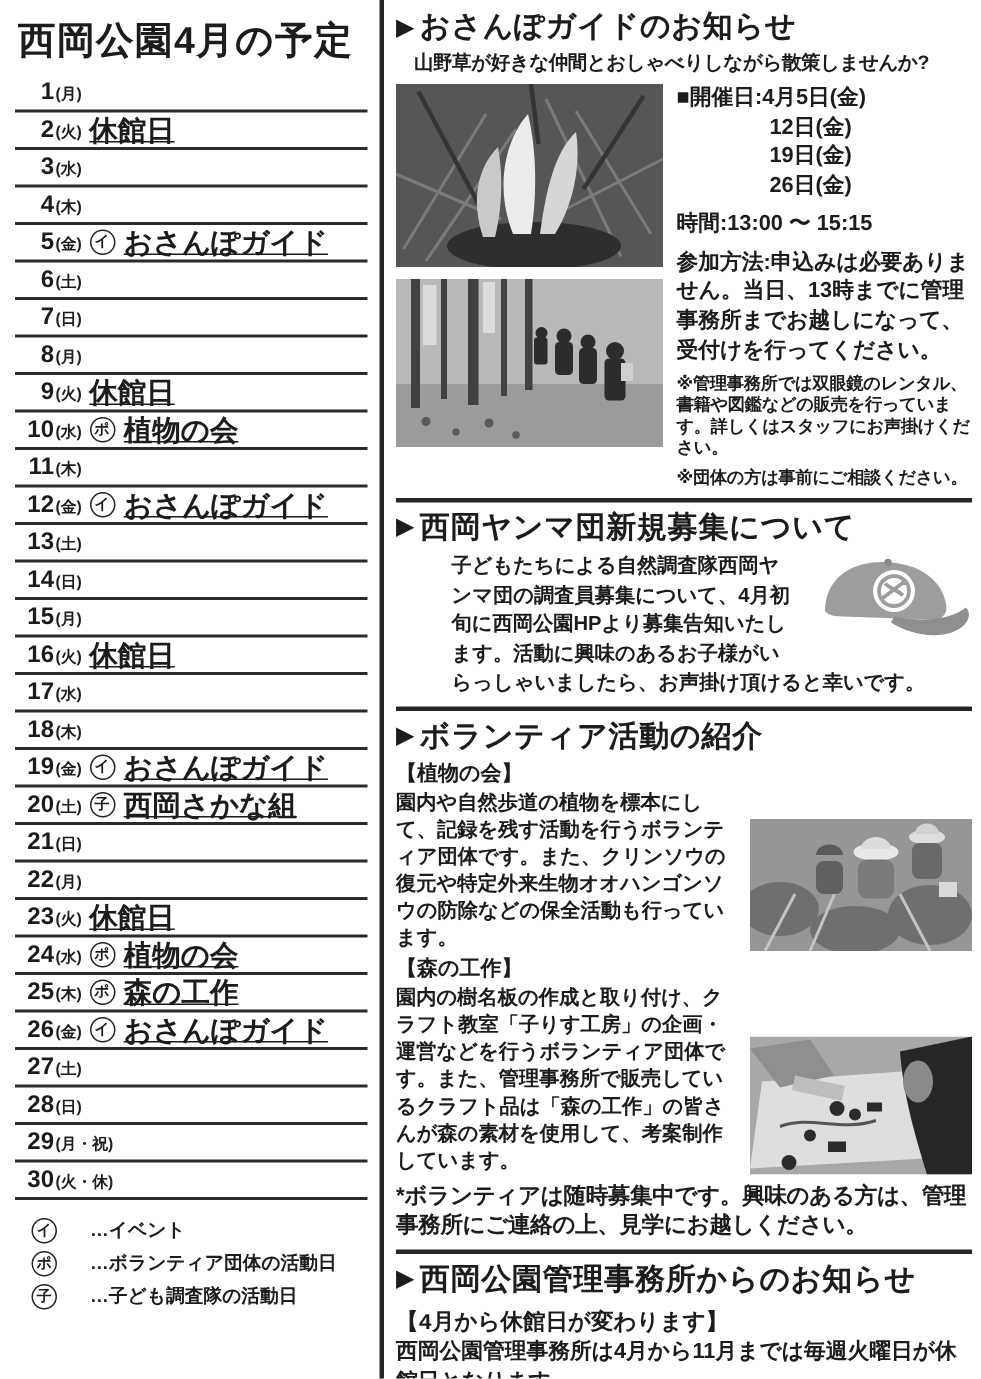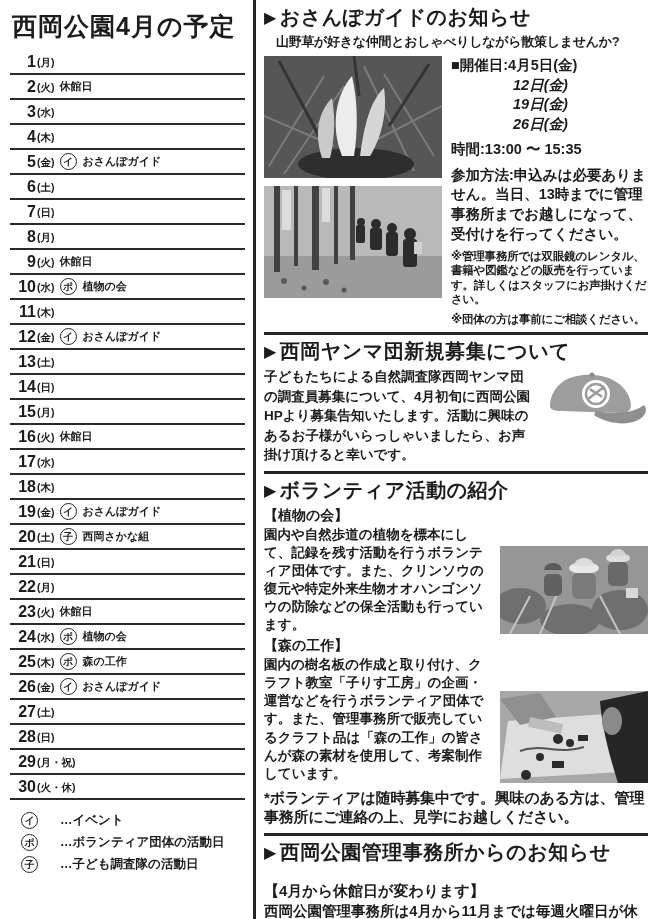--- a/index.html
+++ b/index.html
@@ -9,47 +9,47 @@
   .main{display:flex;}
   
   .left{width:256px;box-sizing:border-box;border-right:3px solid #252525;padding:8px 8px 0 10px;flex:none;}
   .cal-title{font-size:25px;letter-spacing:1px;margin:2px 0 7px 2px;white-space:nowrap;}
   .cal-row{display:flex;align-items:center;height:25px;box-sizing:border-box;border-bottom:2px solid #2a2a2a;}
   .cal-num{width:26px;text-align:right;font-size:16px;flex:none;}
   .cal-dow{font-size:10.5px;margin:2px 2px 0 1px;flex:none;}
   .badge{width:17px;height:17px;box-sizing:border-box;border:1.7px solid #222;border-radius:50%;
          display:inline-flex;align-items:center;justify-content:center;margin:0 3px;flex:none;background:#fff;}
   .badge-chr{font-size:10px;line-height:1;}
-  .cal-event{font-size:11px;margin-left:3px;white-space:nowrap;}
+  .cal-event{font-size:19px;margin-left:3px;white-space:nowrap;text-decoration:underline;}
   .legend{margin-top:10px;padding-left:8px;}
   .legend-item{display:flex;align-items:center;height:21px;font-size:12.5px;margin-bottom:1px;}
   .legend-label{margin-left:19px;white-space:nowrap;}
   
   .right{flex:1;box-sizing:border-box;padding:4px 6px 0 8px;min-width:0;}
   .sec-head{display:flex;align-items:center;font-size:20px;letter-spacing:.5px;white-space:nowrap;}
   .marker{font-size:16px;margin-right:3px;}
   .section{border-top:3px solid #252525;margin-top:6px;padding-top:3px;}
   .s1-sub{font-size:13px;margin:2px 0 5px 12px;white-space:nowrap;letter-spacing:-.3px;}
   .s1-flex{display:flex;}
   .s1-photos{width:178px;flex:none;}
   .photo{display:block;}
   .ph-gap{margin-top:8px;}
   .s1-details{flex:1;padding-left:9px;font-size:14.5px;min-width:0;}
   .d-line{line-height:1.35;}
-  .d-dates{padding-left:62px;line-height:1.35;font-style:italic;}
+  .d-dates{padding-left:62px;line-height:1.35;}
   .d-gap{margin-top:6px;}
   .d-note{font-size:11.5px;line-height:1.25;margin-top:5px;letter-spacing:-.2px;}
-  .yanma-body{font-size:13.5px;line-height:1.45;margin-top:2px;}
+  .yanma-body{font-size:13.5px;line-height:1.45;margin-top:2px;margin-left:37px;}
   .cap-wrap{float:right;width:112px;height:64px;margin:0 0 2px 6px;}
   .group-name{font-size:14px;margin-top:3px;}
   .group-flex{display:flex;margin-top:1px;align-items:flex-end;}
   .group-text{flex:1;font-size:13.5px;line-height:1.34;padding-right:8px;min-width:0;}
   .group-photo{flex:none;}
   .vol-note{font-size:15px;line-height:1.3;margin-top:5px;letter-spacing:-.2px;}
-  .office-sub{font-size:15px;margin-top:16px;}
+  .office-sub{font-size:15px;margin-top:6px;font-family:Liberation Mono, monospace;}
   .office-line{font-size:14.5px;line-height:1.4;}
 </style>
 </head>
 <body>
 
 <div class="page">
   <div class="main">
 
     <div class="left">
       <div class="cal-title">西岡公園4月の予定</div>
@@ -370,21 +370,21 @@
             </svg>
           </div>
           <div class="s1-details">
             <div class="d-line">■開催日:4月5日(金)</div>
             <div>
 
             <div class="d-dates">12日(金)</div>
                 <div class="d-dates">19日(金)</div>
                 <div class="d-dates">26日(金)</div>
               </div>
-            <div class="d-line d-gap">時間:13:00 〜 15:35</div>
+            <div class="d-line d-gap">時間:13:00 〜 15:15</div>
             <div class="d-line d-gap">参加方法:申込みは必要ありません。当日、13時までに管理事務所までお越しになって、受付けを行ってください。</div>
             <div class="d-note">※管理事務所では双眼鏡のレンタル、書籍や図鑑などの販売を行っています。詳しくはスタッフにお声掛けください。</div>
             <div class="d-note">※団体の方は事前にご相談ください。</div>
           </div>
         </div>
       </div>
 
       <div class="section">
         <div class="sec-head">
           <span class="marker">▶</span>

